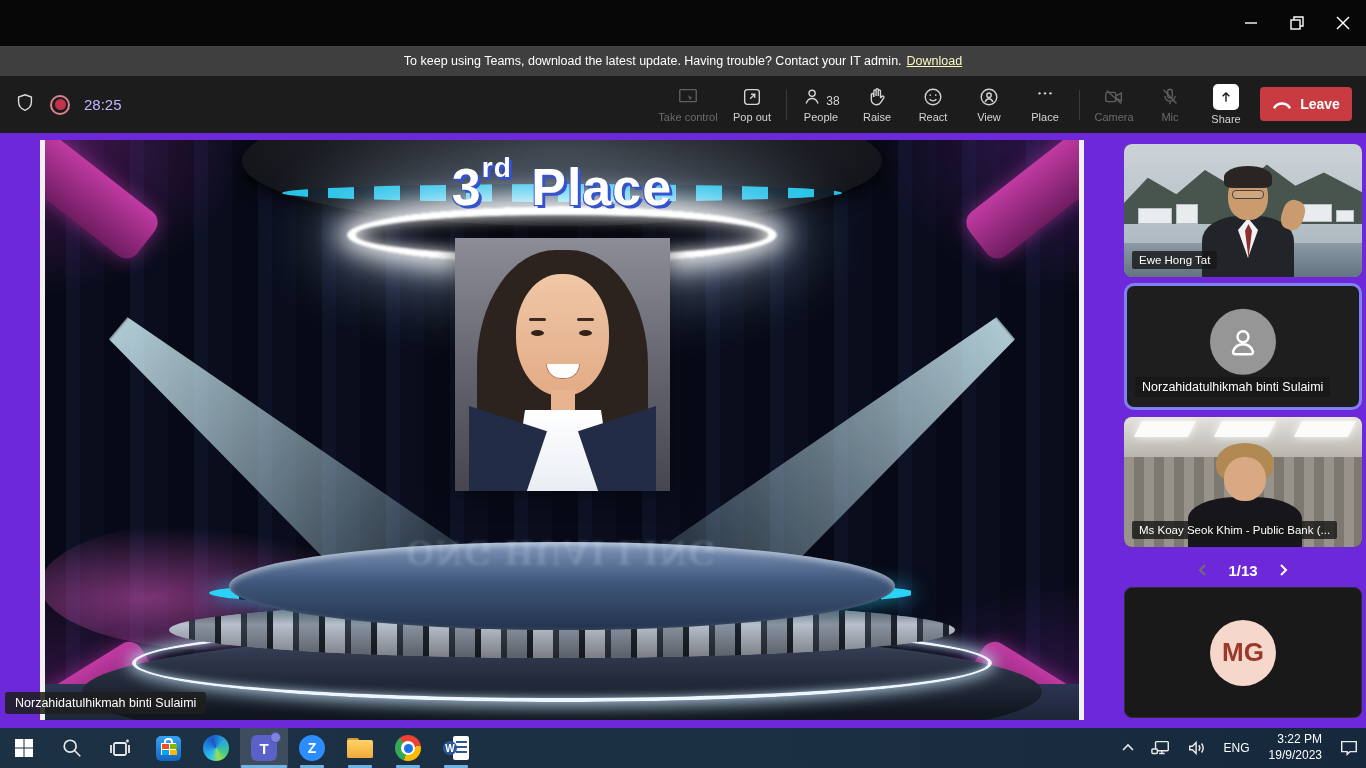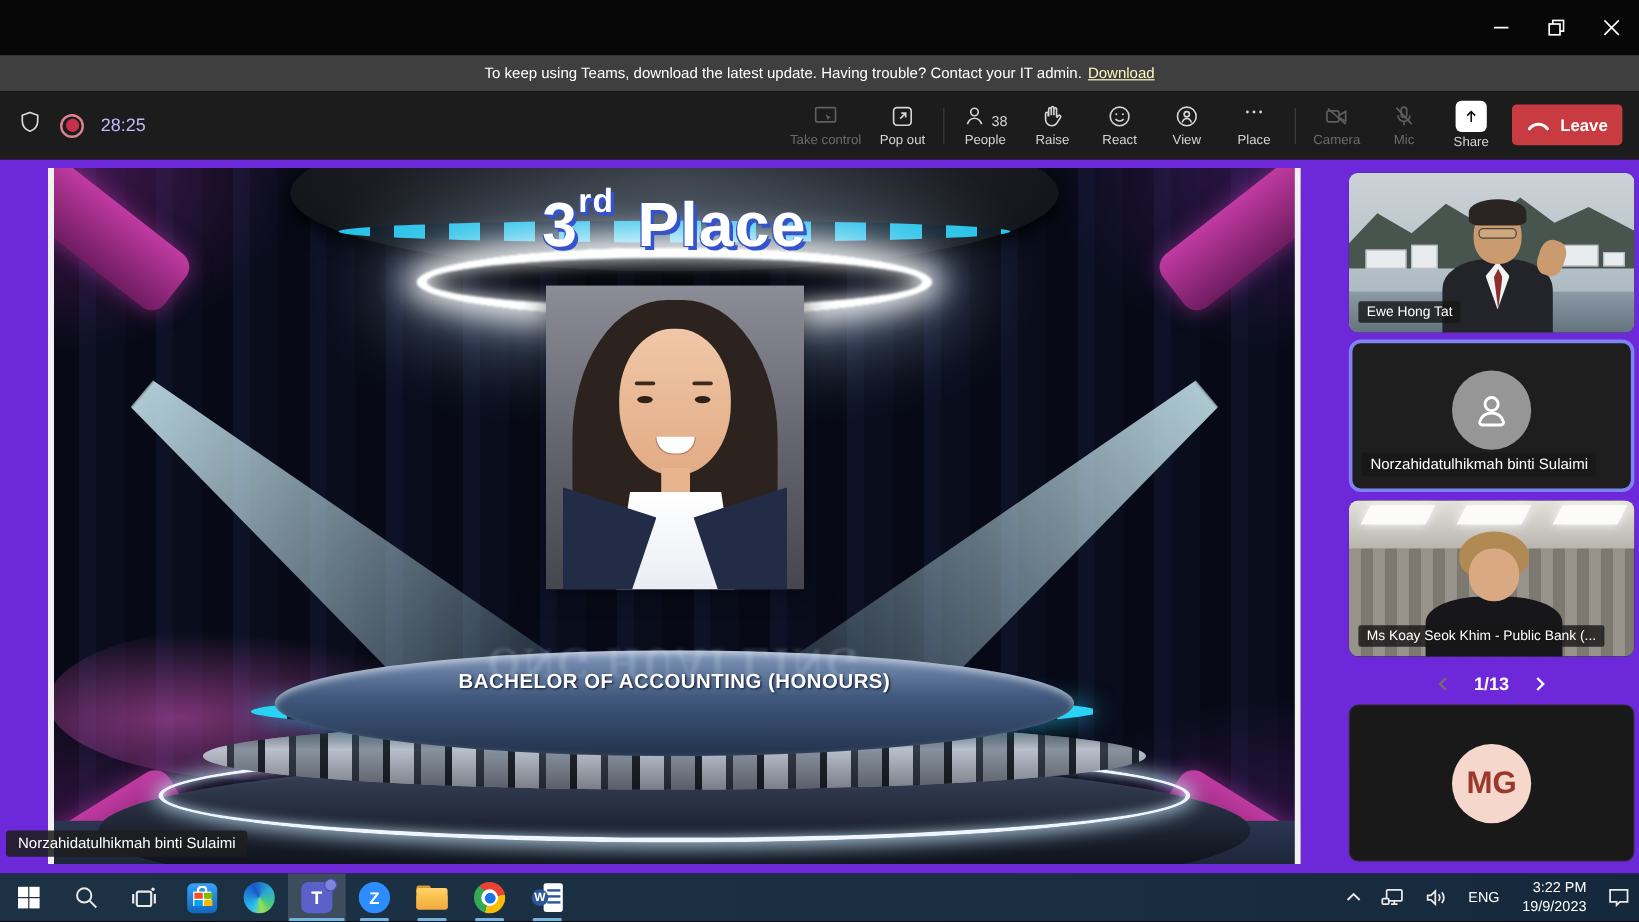--- a/index.html
+++ b/index.html
@@ -395,21 +395,20 @@
 
       <div class="winner-name-ref">ONG HUAI LING</div>
 
       <div class="podium">
         <div class="pd pd-base"></div>
         <div class="pd pd-glowring"></div>
         <div class="pd pd-teeth"></div>
         <div class="pd pd-cyan"></div>
         <div class="pd pd-top"></div>
         <div class="pd-pink"></div>
-        <div class="program">BACHELOR OF ACCOUNTING (HONOURS)</div>
       </div>
       <div class="floor"></div>
     </div>
 
     <div class="presenter-overlay">Norzahidatulhikmah binti Sulaimi</div>
 
     <div class="rail">
 
       <div class="tile t1">
         <div class="sky"></div>

